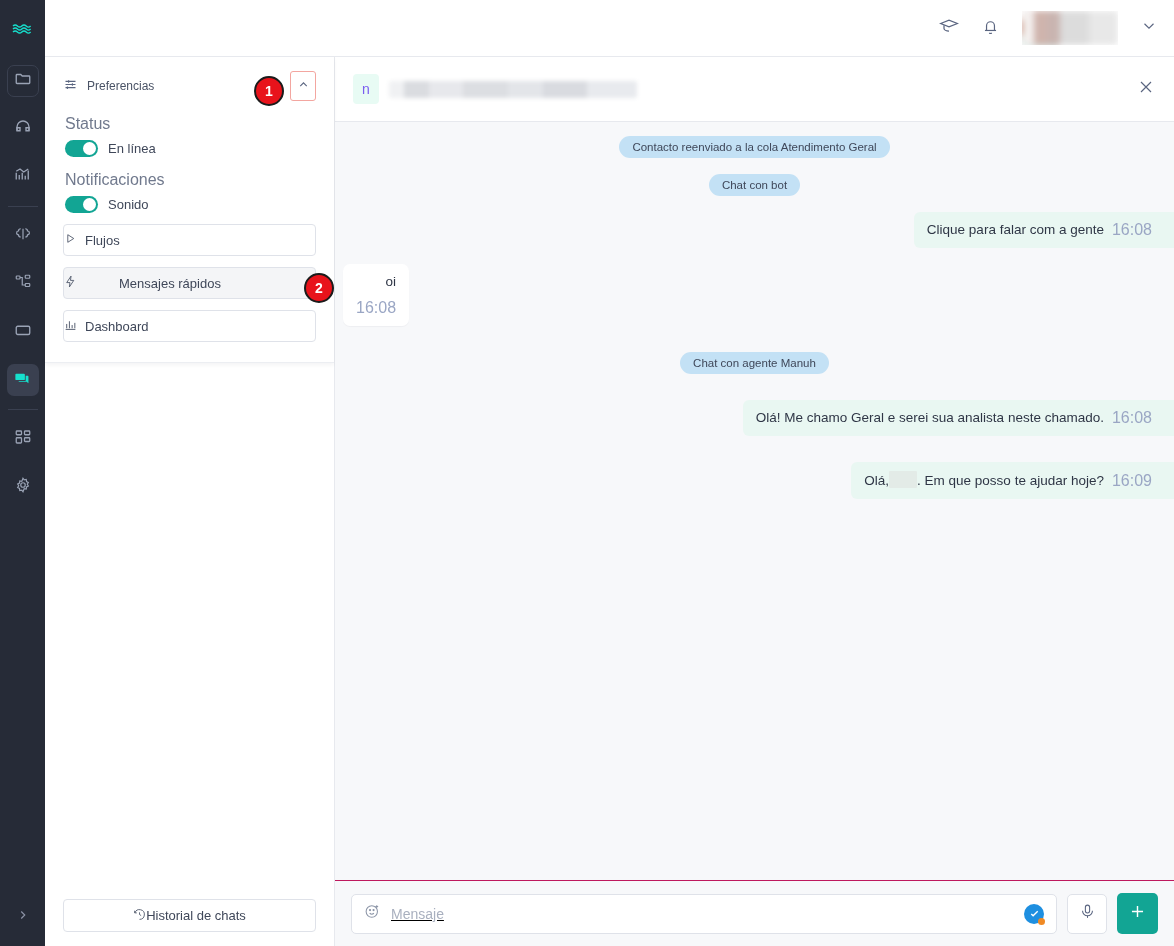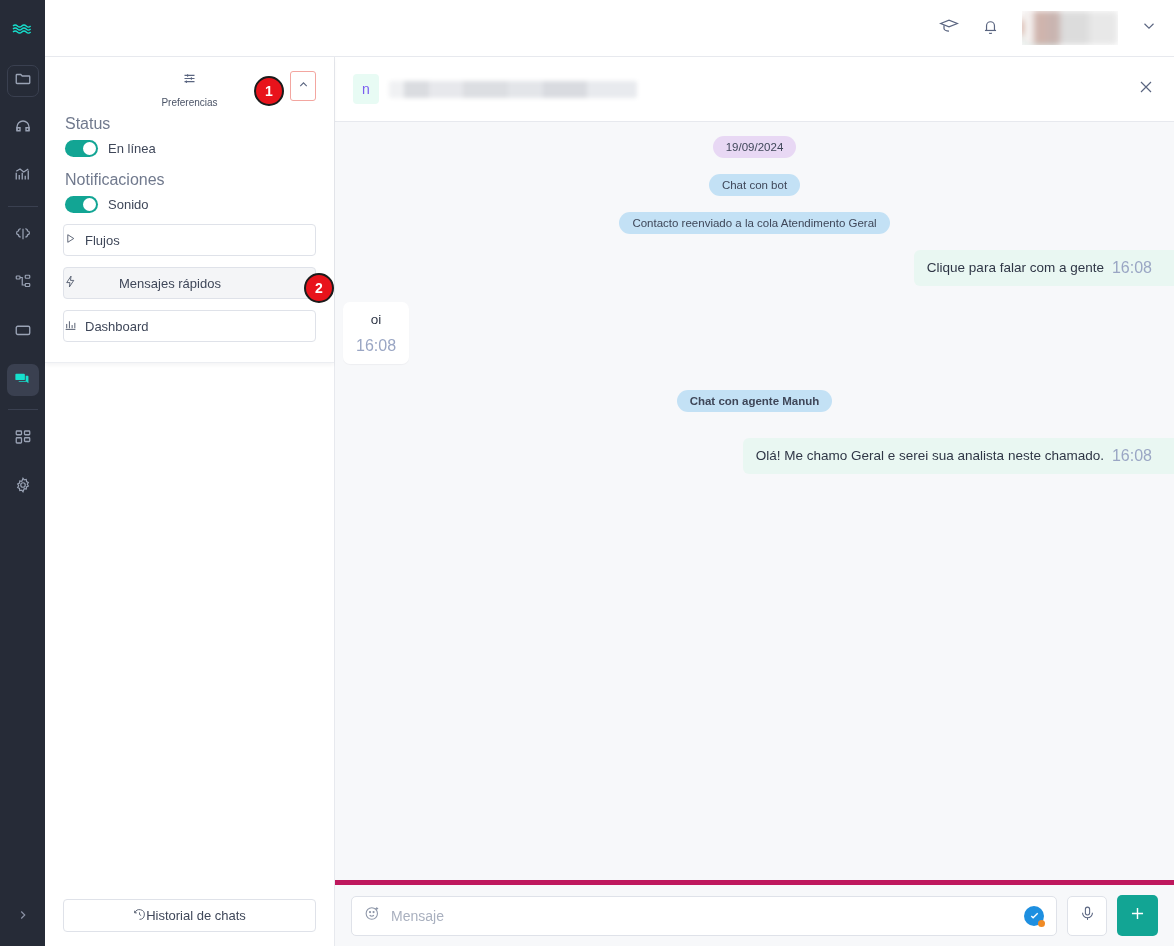--- a/index.html
+++ b/index.html
@@ -76,21 +76,21 @@
   }
   .pref-card {
     background: #ffffff;
     border-bottom: 1px solid #eceef2;
     box-shadow: 0 2px 4px rgba(20,25,40,.05);
     padding: 14px 18px 20px 18px;
     position: relative;
   }
   .pref-head {
     display: flex; align-items: center; gap: 9px;
-    height: 30px; color: #4a5366; font-size: 10px; flex-direction: column;
+    height: 30px; color: #4a5366; font-size: 12px;
   }
   .pref-collapse {
     position: absolute; right: 18px; top: 14px;
     width: 26px; height: 30px;
     border: 1px solid #f3a6a0;
     border-radius: 3px;
     background: #fff;
     display: flex; align-items: center; justify-content: center;
     color: #5a6580; cursor: pointer;
   }
@@ -160,42 +160,42 @@
   .pill {
     font-size: 11.5px; color: #3f4759;
     border-radius: 11px; padding: 4px 13px; line-height: 14px;
   }
   .pill.date { background: #e8d8f4; }
   .pill.sys { background: #c3e1f5; }
 
   .bubble {
     font-size: 13.5px; color: #2f3646; line-height: 18px;
     padding: 9px 13px; position: relative;
-    display: flex; align-items: center; gap: 8px;
+    display: flex; align-items: flex-end; gap: 8px;
   }
   .bubble .time { font-size: 16px; color: #9aa6c4; white-space: nowrap; }
   .bubble.out {
     background: #e9f7f2; border-radius: 6px 0 0 6px;
     padding-right: 22px; margin-right: 0;
   }
   .bubble.in {
     background: #ffffff; border-radius: 7px; margin-left: 8px;
     box-shadow: 0 1px 1px rgba(20,25,40,.04);
     flex-direction: column;
   }
   .redact {
     display: inline-block; width: 28px; height: 17px;
     background: #e3ebe7; vertical-align: -3px; border-radius:1px;
   }
 
   
   .composer {
     flex: 0 0 66px; background: #f7f8fa;
-    border-top: 5px solid #be185d;
-    display: flex; align-items: center; gap: 10px; padding: 0 16px;
+    border-top: 1px solid #be185d;
+    display: flex; align-items: center; gap: 10px; padding: 0 16px; text-decoration: underline;
   }
   .msg-input {
     flex: 1 1 auto; height: 40px; background: #fff;
     border: 1px solid #dfe2e9; border-radius: 5px;
     display: flex; align-items: center; gap: 10px; padding: 0 12px;
     min-width: 0;
   }
   .msg-input input {
     flex: 1 1 auto; border: none; outline: none; min-width:0;
     font-size: 14px; color: #3f4759;
@@ -460,57 +460,62 @@
           <span>
             <svg width="20" height="20" viewBox="0 0 24 24" fill="none" stroke="currentColor" stroke-width="1.4">
               <path d="M6 6l12 12M18 6L6 18"></path>
             </svg>
           </span>
         </div>
       </div>
 
       <div class="chat-body">
 
+
         <div class="row center">
-          <span class="pill date">19/09/2024</span>
+          <span class="pill sys">Contacto reenviado a la cola Atendimento Geral</span>
         </div>
 
         <div class="row center">
           <span class="pill sys">Chat con bot</span>
-        </div>
-
-        <div class="row center">
-          <span class="pill sys">Contacto reenviado a la cola Atendimento Geral</span>
         </div>
 
         <div class="row right">
           <div class="bubble out">
             <span>Clique para falar com a gente</span>
             <span class="time">16:08</span>
           </div>
         </div>
 
         <div class="row left">
           <div class="bubble in">
             <span>oi</span>
             <span class="time">16:08</span>
           </div>
         </div>
 
-        <div class="row center" style="margin-top:26px;font-weight:bold;">
+        <div class="row center" style="margin-top:26px;">
           <span class="pill sys">Chat con agente Manuh</span>
         </div>
 
         <div class="row right" style="margin-top:26px;">
           <div class="bubble out">
             <span>Olá! Me chamo Geral e serei sua analista neste chamado.</span>
             <span class="time">16:08</span>
           </div>
         </div>
 
+        <div class="row right" style="margin-top:26px;">
+          <div class="bubble out">
+            <span>
+              <span>Olá,</span><span class="redact"></span><span>. Em que posso te ajudar hoje?</span>
+            </span>
+            <span class="time">16:09</span>
+          </div>
+        </div>
 
       </div>
 
       <div class="composer">
         <div class="msg-input">
           <span>
             <svg width="17" height="17" viewBox="0 0 24 24" fill="none" stroke="#8d96a8" stroke-width="1.5">
               <circle cx="11" cy="12" r="8"></circle>
                 <circle cx="8.5" cy="10" r=".8" fill="#8d96a8"></circle>
               <circle cx="13.5" cy="10" r=".8" fill="#8d96a8"></circle>

